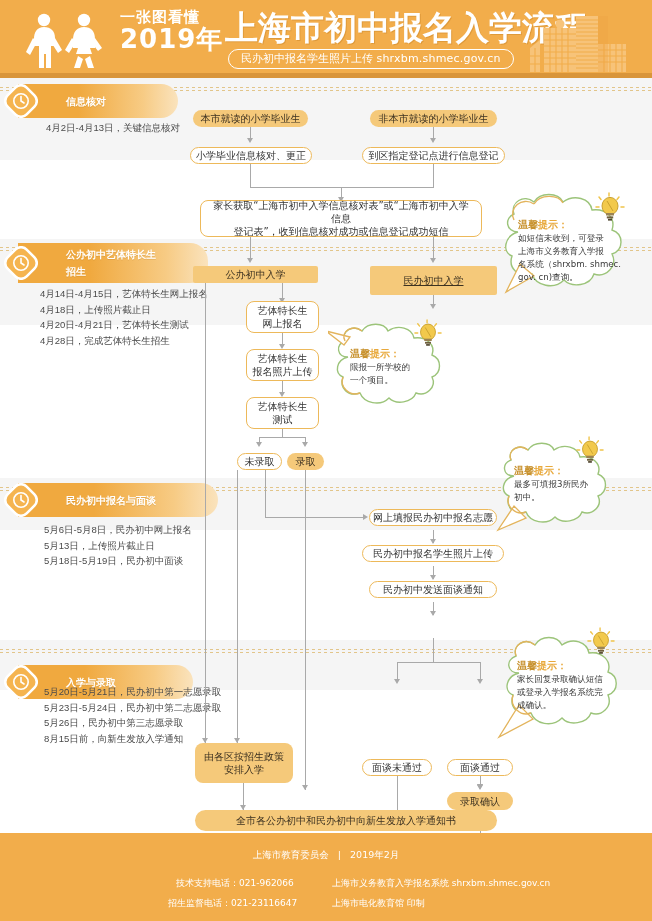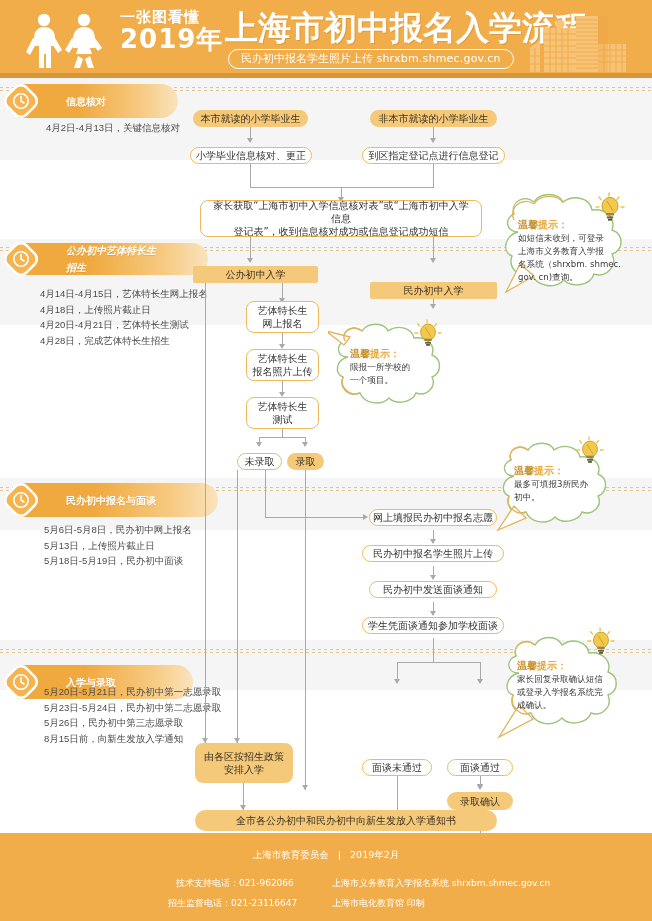--- a/index.html
+++ b/index.html
@@ -73,21 +73,21 @@
 
   
   .sec {
     position:absolute; left:18px;
     height:34px;
     border-radius:0 18px 18px 0;
     background: linear-gradient(to right,#f0a93f 0%, #f0a93f 38%, #f7cb84 78%, #fae3bd 100%);
     padding-left:48px;
     display:flex; align-items:center;
   }
-  .sec.two-line { height:32px;font-style:italic; }
+  .sec.two-line { height:40px; }
   .sec-label {
     color:#ffffff; font-size:10px; font-weight:bold; line-height:17px;
     white-space:pre-line;
     font-family:"DejaVu Sans", sans-serif;
     text-shadow: 0 1px 0 rgba(180,120,30,.25);
   }
   .sec-badge {
     position:absolute; left:-14px; top:50%; transform:translateY(-50%);
     width:34px; height:34px;
   }
@@ -357,36 +357,35 @@
   <div class="node pill-solid" style="left:193px;top:32px;width:115px;height:17px;">本市就读的小学毕业生</div>
   <div class="node pill-solid" style="left:370px;top:32px;width:127px;height:17px;">非本市就读的小学毕业生</div>
 
   <div class="node pill-outline" style="left:190px;top:69px;width:122px;height:17px;">小学毕业信息核对、更正</div>
   <div class="node pill-outline" style="left:362px;top:69px;width:143px;height:17px;">到区指定登记点进行信息登记</div>
 
   <div class="node rrect-outline" style="left:200px;top:122px;width:282px;height:37px;padding:0 8px;">家长获取“上海市初中入学信息核对表”或“上海市初中入学信息
 登记表”，收到信息核对成功或信息登记成功短信</div>
 
   <div class="node rect-solid" style="left:193px;top:188px;width:125px;height:17px;">公办初中入学</div>
-  <div class="node rect-solid" style="left:370px;top:204px;width:127px;height:17px;">民办初中入学</div>
+  <div class="node rect-solid" style="left:370px;top:188px;width:127px;height:29px;text-decoration:underline;">民办初中入学</div>
 
   <div class="node rrect-outline" style="left:246px;top:223px;width:73px;height:32px;">艺体特长生
 网上报名</div>
   <div class="node rrect-outline" style="left:246px;top:271px;width:73px;height:32px;">艺体特长生
 报名照片上传</div>
   <div class="node rrect-outline" style="left:246px;top:319px;width:73px;height:32px;">艺体特长生
 测试</div>
 
   <div class="node pill-outline" style="left:237px;top:375px;width:45px;height:17px;">未录取</div>
   <div class="node pill-solid" style="left:287px;top:375px;width:37px;height:17px;">录取</div>
 
   <div class="node pill-outline" style="left:369px;top:431px;width:128px;height:17px;">网上填报民办初中报名志愿</div>
   <div class="node pill-outline" style="left:362px;top:467px;width:142px;height:17px;">民办初中报名学生照片上传</div>
   <div class="node pill-outline" style="left:369px;top:503px;width:128px;height:17px;">民办初中发送面谈通知</div>
-  <div class="node pill-outline" style="left:362px;top:539px;width:142px;height:17px;">学生凭面谈通知参加学校面谈</div>
 
   <div class="node pill-outline" style="left:362px;top:681px;width:70px;height:17px;">面谈未通过</div>
   <div class="node pill-outline" style="left:447px;top:681px;width:66px;height:17px;">面谈通过</div>
 
   <div class="node pill-solid" style="left:447px;top:714px;width:66px;height:18px;text-align:center;">录取确认</div>
 
   <div class="node rrect-solid" style="left:195px;top:732px;width:302px;height:21px;border-radius:11px;">全市各公办初中和民办初中向新生发放入学通知书</div>
 
   <div class="node rrect-solid" style="left:195px;top:665px;width:98px;height:40px;">由各区按招生政策
 安排入学</div>

